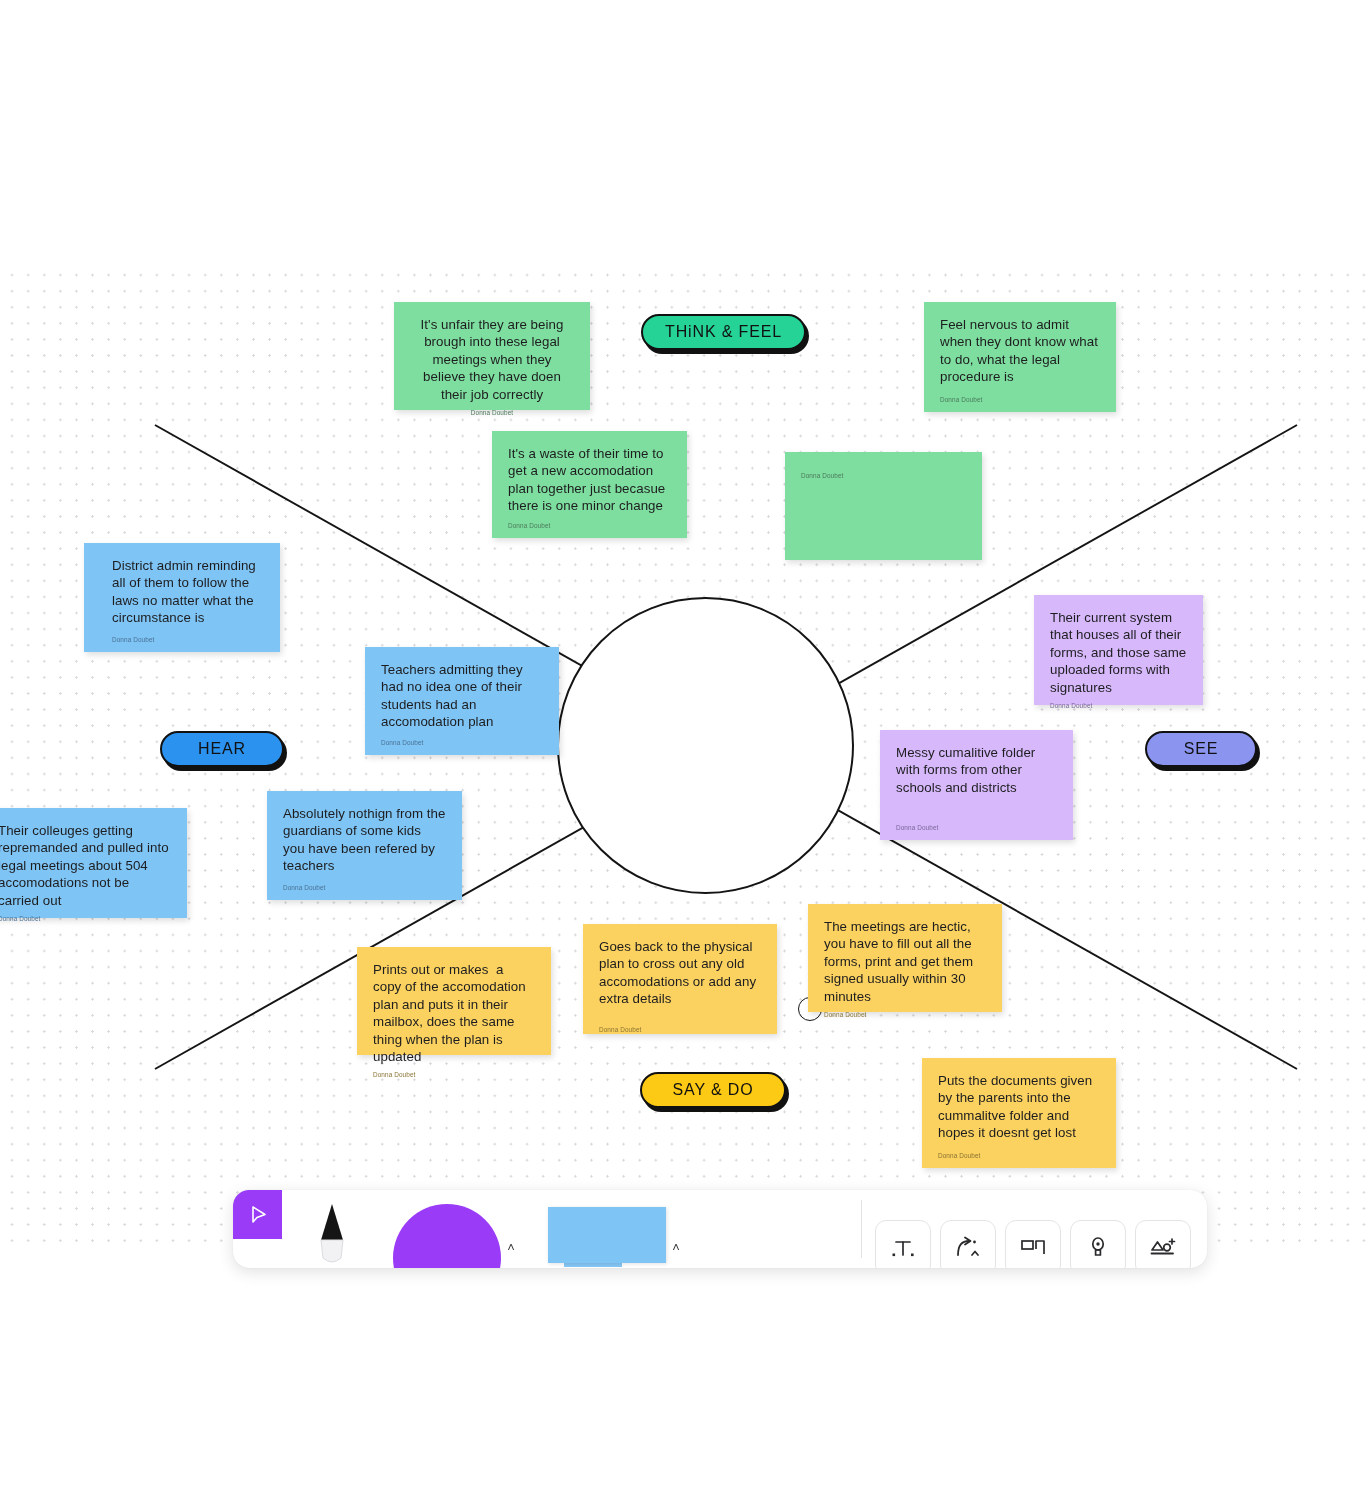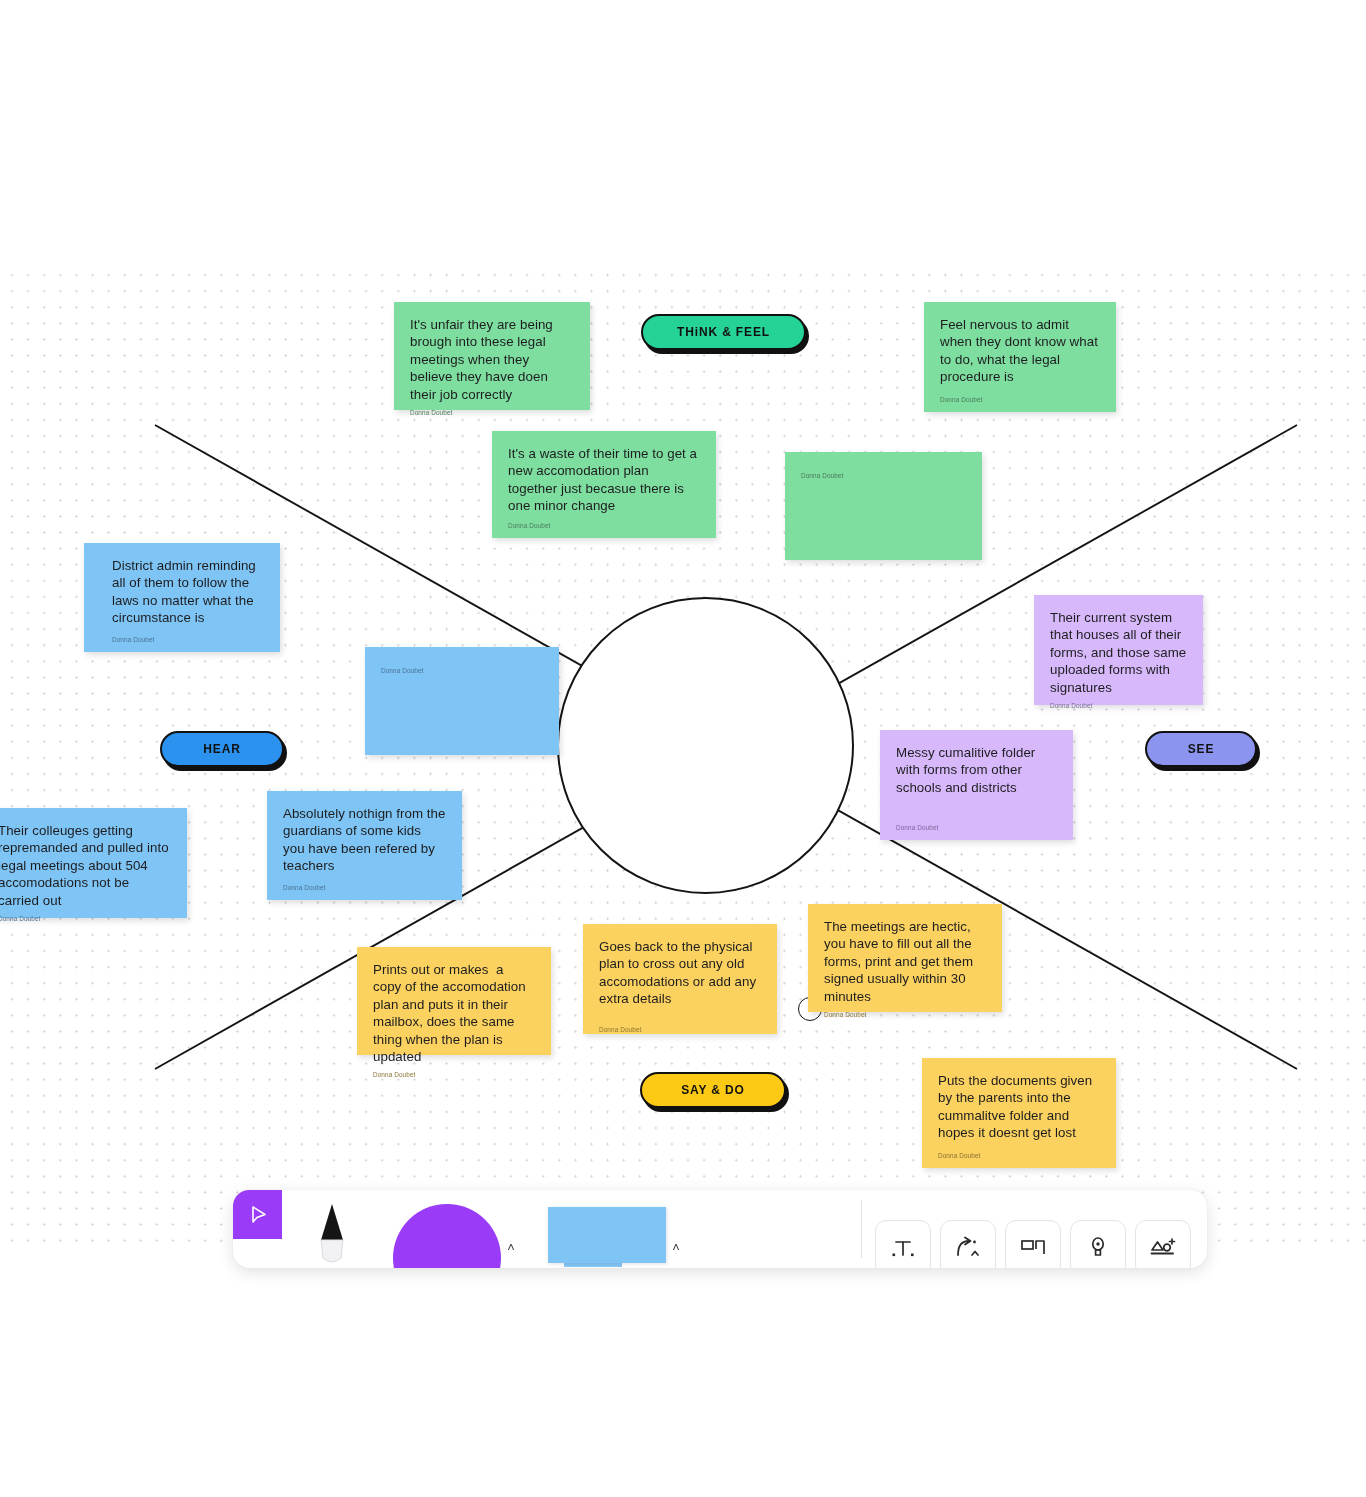--- a/index.html
+++ b/index.html
@@ -100,22 +100,22 @@
   
   .pill {
     position: absolute;
     z-index: 9;
     display: flex;
     align-items: center;
     justify-content: center;
     border: 2.4px solid #111111;
     border-radius: 999px;
     box-shadow: 3px 4px 0px #111111;
-    font-size: 12px;
-    font-weight: 700;
+    font-size: 16px;
+    font-weight: 400;
     letter-spacing: 0.85px;
     color: #111111;
   }
   .pill.think  { background: #25d397; }
   .pill.hear   { background: #2b92ef; }
   .pill.see    { background: #8b95ef; align-items: center; }
   .pill.saydo  { background: #fcc914; align-items: center; }
 
   
   #toolbar {
@@ -241,45 +241,46 @@
   <div id="canvas">
 
     <svg class="quad-svg" viewBox="0 0 1366 981" preserveAspectRatio="none">
       <line x1="155" y1="161" x2="1297" y2="805" stroke="#141414" stroke-width="1.9"></line>
       <line x1="1297" y1="161" x2="155" y2="805" stroke="#141414" stroke-width="1.9"></line>
     </svg>
 
     <div id="center-circle"></div>
     <div id="center-eye"></div>
 
-    <div class="note green" style="left:394px; top:38px; width:196px; height:108px;">
+    <div class="note green" style="left:394px; top:38px; width:196px; height:108px;text-align:center;">
       <div class="note-text">It's unfair they are being brough into these legal meetings when they believe they have doen their job correctly</div>
       <div class="note-author">Donna Doubet</div>
     </div>
 
     <div class="note green" style="left:924px; top:38px; width:192px; height:110px;">
       <div class="note-text">Feel nervous to admit when they dont know what to do, what the legal procedure is</div>
       <div class="note-author">Donna Doubet</div>
     </div>
 
-    <div class="note green" style="left:492px; top:167px; width:224px; height:107px;">
+    <div class="note green" style="left:492px; top:167px; width:195px; height:107px;">
       <div class="note-text">It's a waste of their time to get a new accomodation plan together just becasue there is one minor change</div>
       <div class="note-author">Donna Doubet</div>
     </div>
 
     <div class="note green" style="left:785px; top:188px; width:197px; height:108px;">
       <div class="note-author">Donna Doubet</div>
     </div>
 
     <div class="note blue" style="left:84px; top:279px; width:196px; height:109px;padding-left:28px;">
       <div class="note-text">District admin reminding all of them to follow the laws no matter what the circumstance is</div>
       <div class="note-author">Donna Doubet</div>
     </div>
 
     <div class="note blue" style="left:365px; top:383px; width:194px; height:108px;">
+      <div class="note-text">Teachers admitting they had no idea one of their students had an accomodation plan</div>
       <div class="note-author">Donna Doubet</div>
     </div>
 
     <div class="note blue" style="left:-18px; top:544px; width:205px; height:110px;">
       <div class="note-text">Their colleuges getting repremanded and pulled into legal meetings about 504 accomodations not be carried out</div>
       <div class="note-author">Donna Doubet</div>
     </div>
 
     <div class="note blue" style="left:267px; top:527px; width:195px; height:109px;">
       <div class="note-text">Absolutely nothign from the guardians of some kids you have been refered by teachers</div>

